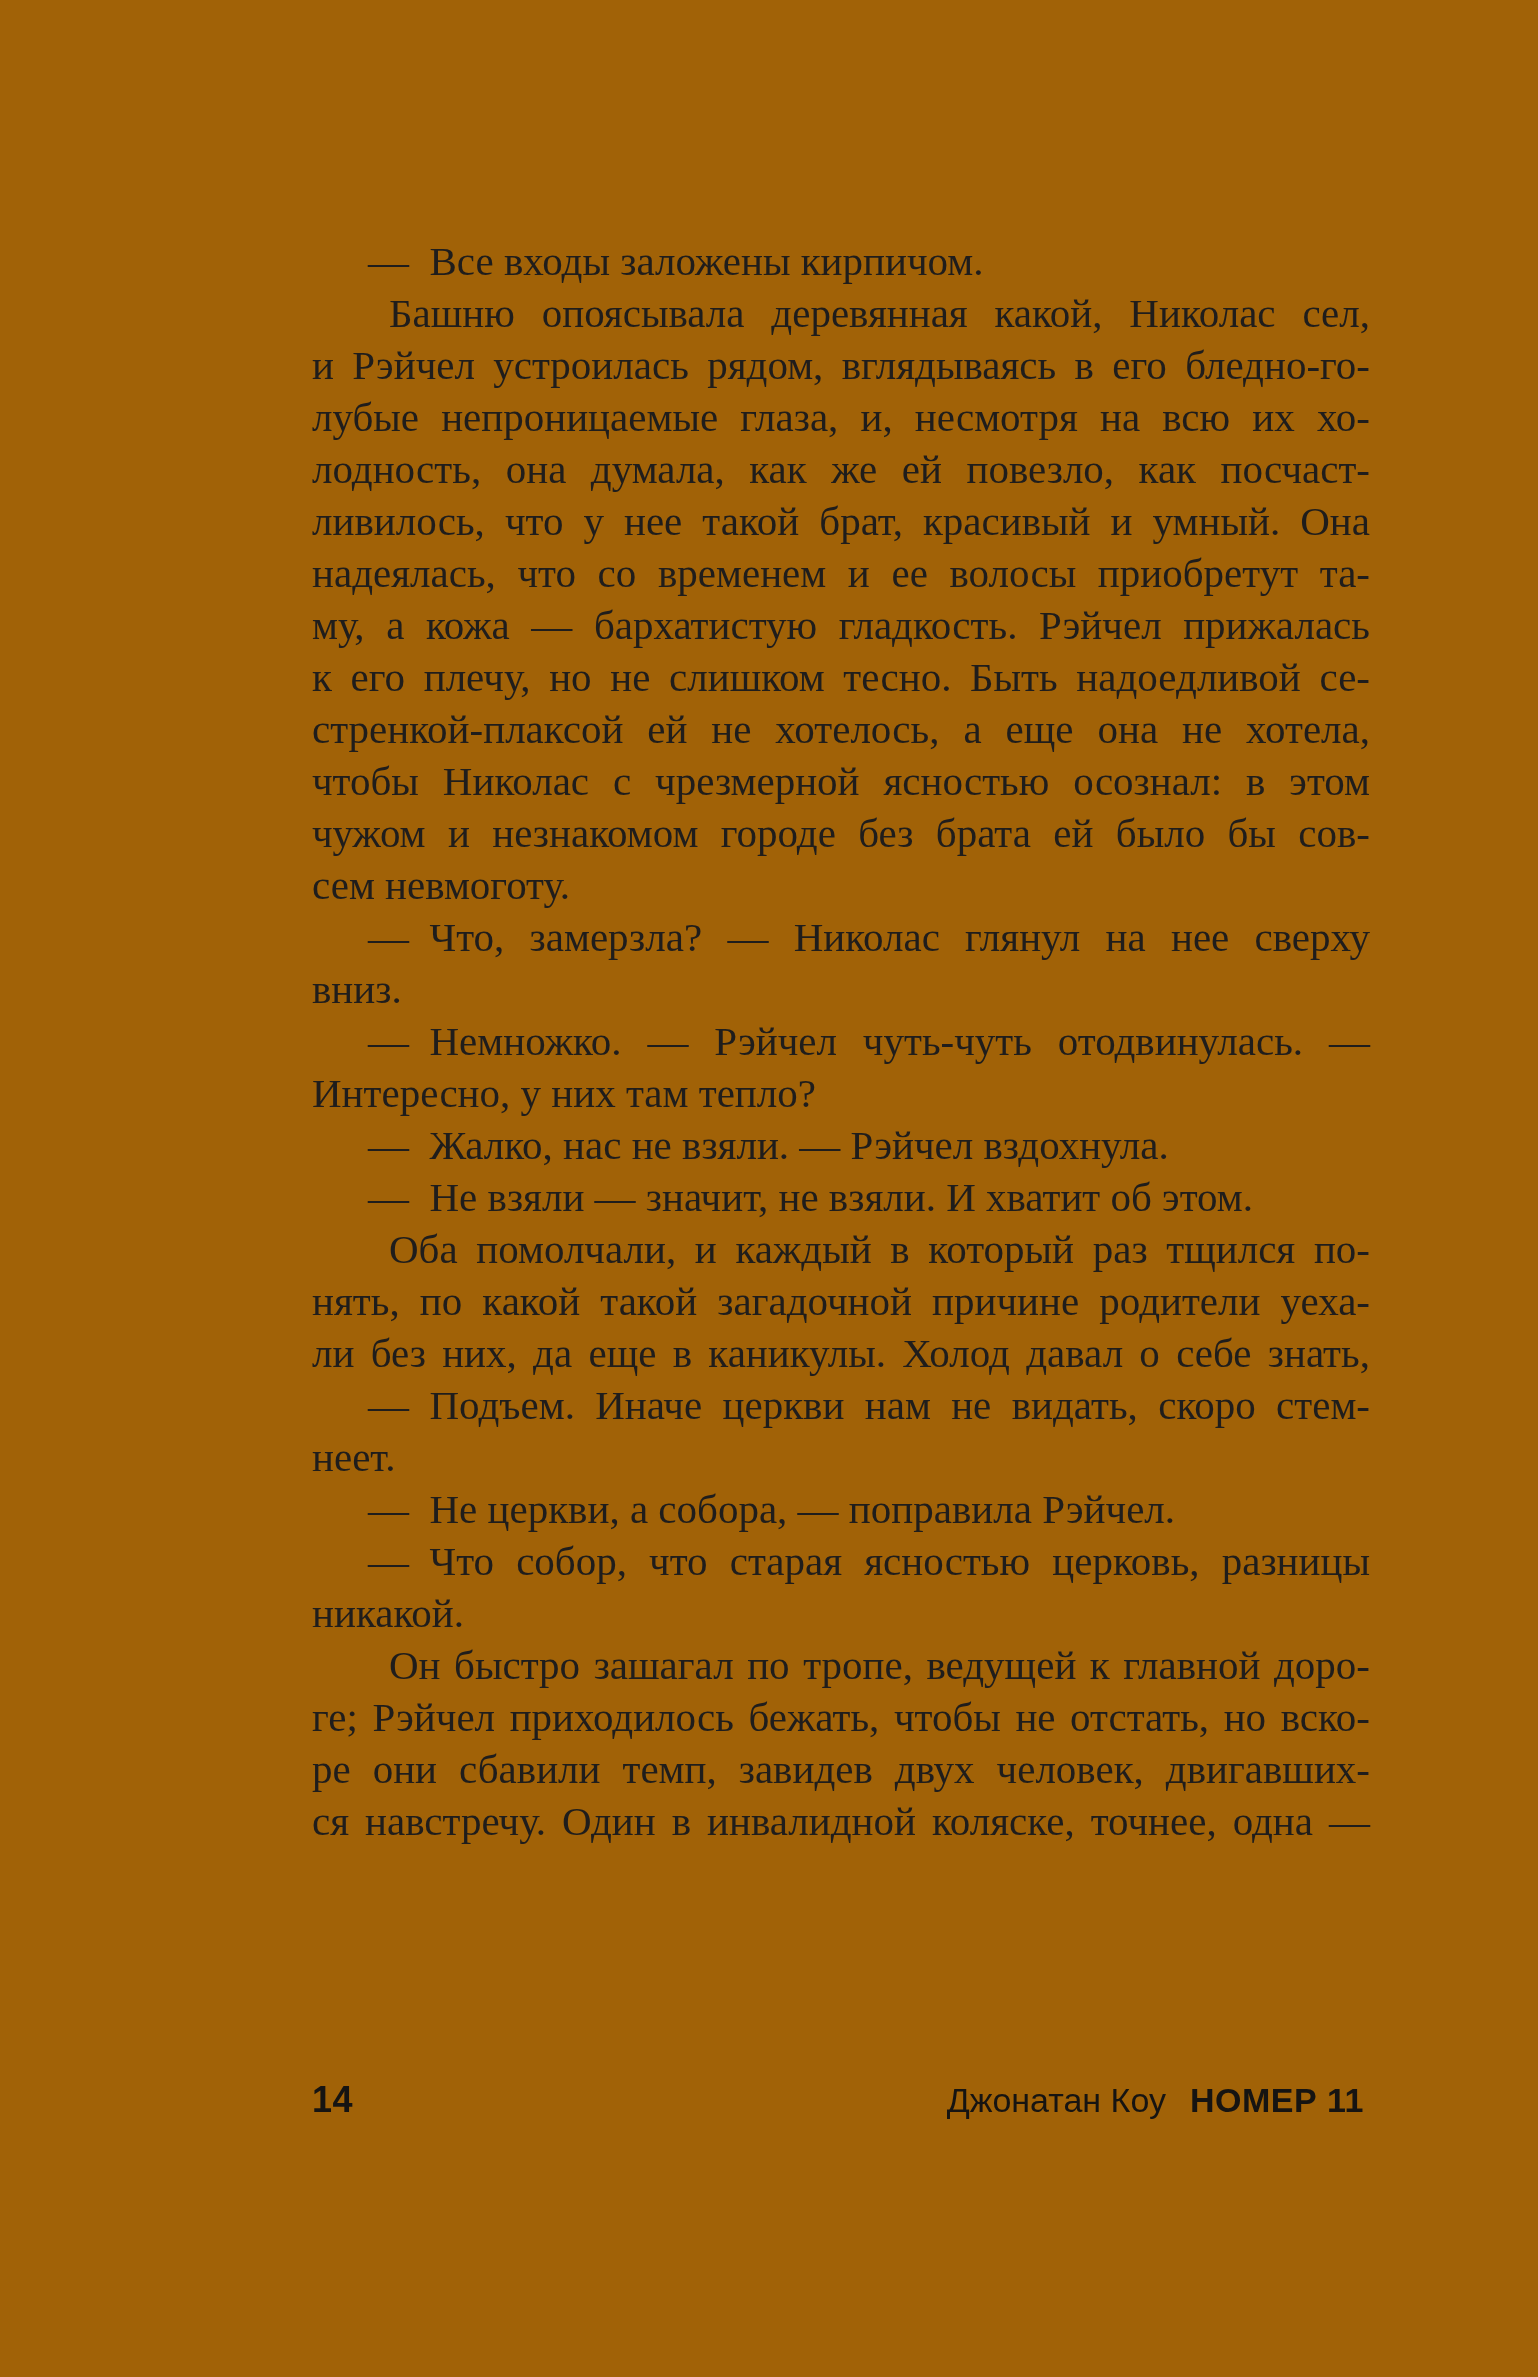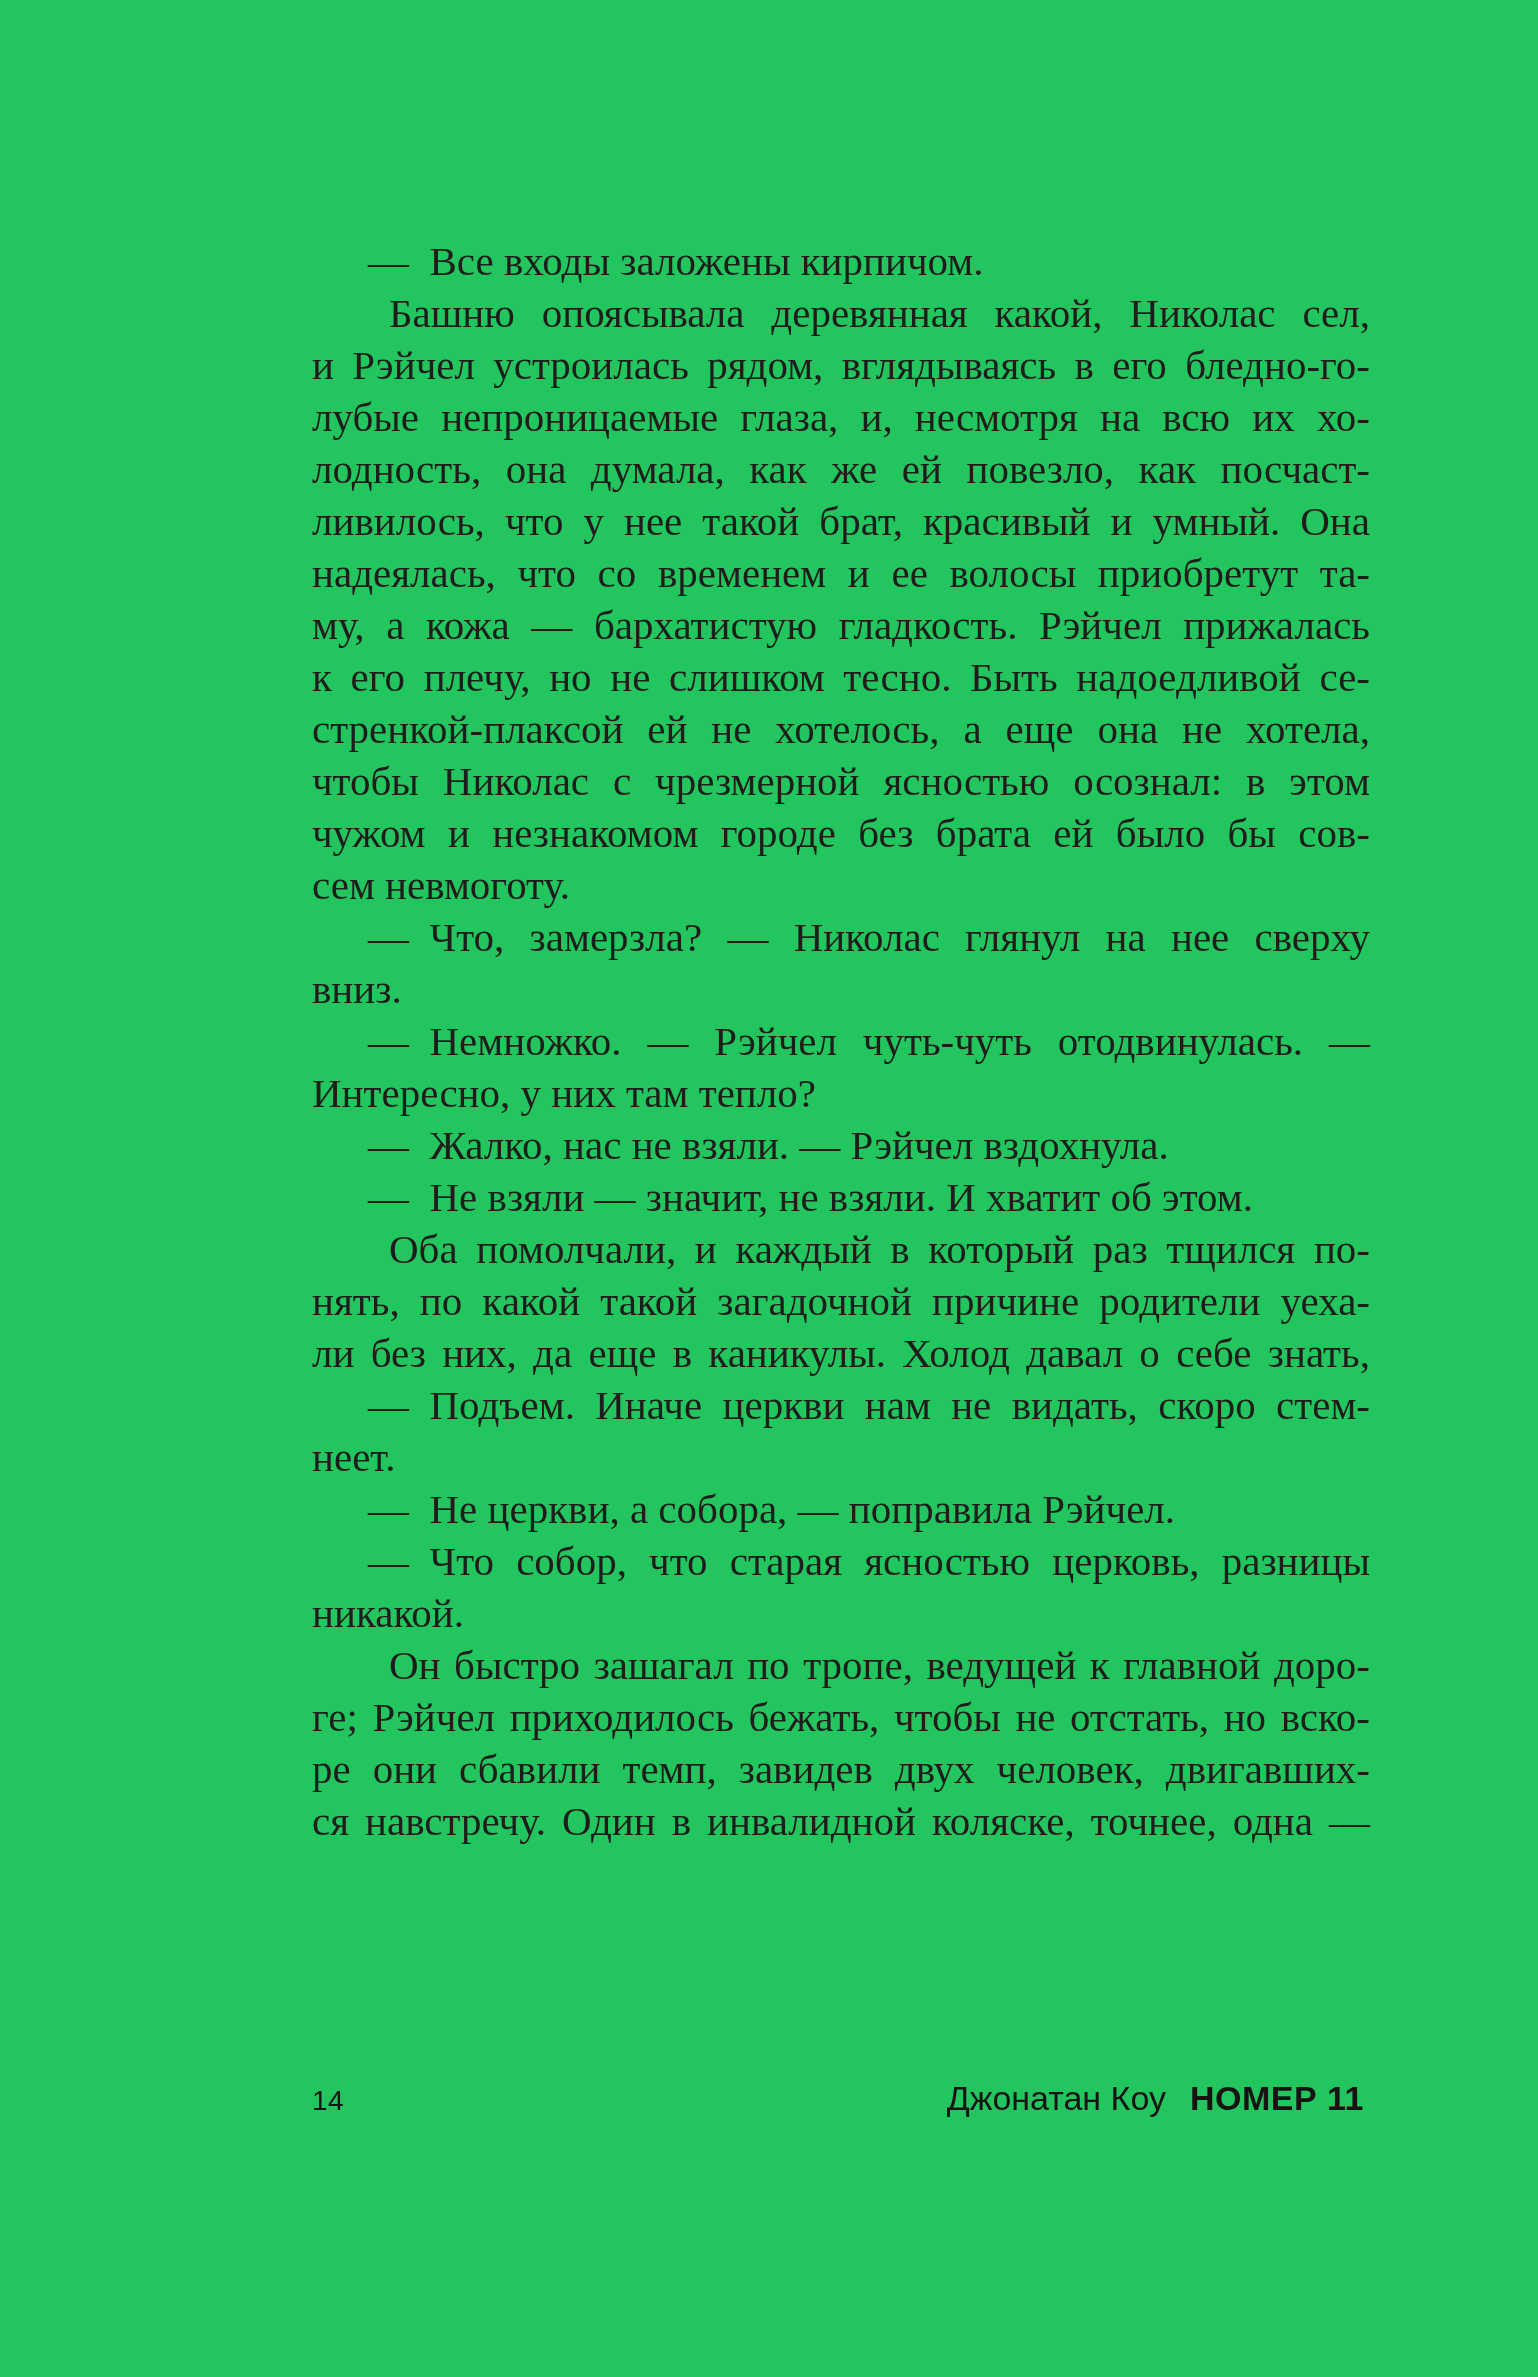--- a/index.html
+++ b/index.html
@@ -8,21 +8,21 @@
     height: 2377px;
     background: #ffffff;
     position: relative;
     overflow: hidden;
   }
   .page {
     position: absolute;
     left: 0; top: 0;
     width: 1539px;
     height: 2377px;
-    background: #22c55e;
+    background: #a16207;
   }
   .text-block {
     position: absolute;
     left: 312px;
     top: 235px;
     width: 1058px;
     font-family: "Liberation Serif", "DejaVu Serif", serif;
     font-size: 41px;
     line-height: 52px;
     color: #1f1d1c;
@@ -45,22 +45,22 @@
     left: 312px;
     top: 2079px;
     width: 1052px;
     display: flex;
     justify-content: space-between;
     align-items: baseline;
     font-family: "Liberation Sans", "DejaVu Sans", sans-serif;
     color: #161412;
   }
   .page-number {
-    font-size: 28px;
-    font-weight: normal;
+    font-size: 36px;
+    font-weight: bold;
     letter-spacing: 0.5px;
   }
   .running-title {
     font-size: 34px;
     font-weight: normal;
     white-space: nowrap;
   }
   .running-title .book-title {
     font-weight: bold;
     margin-left: 24px;

